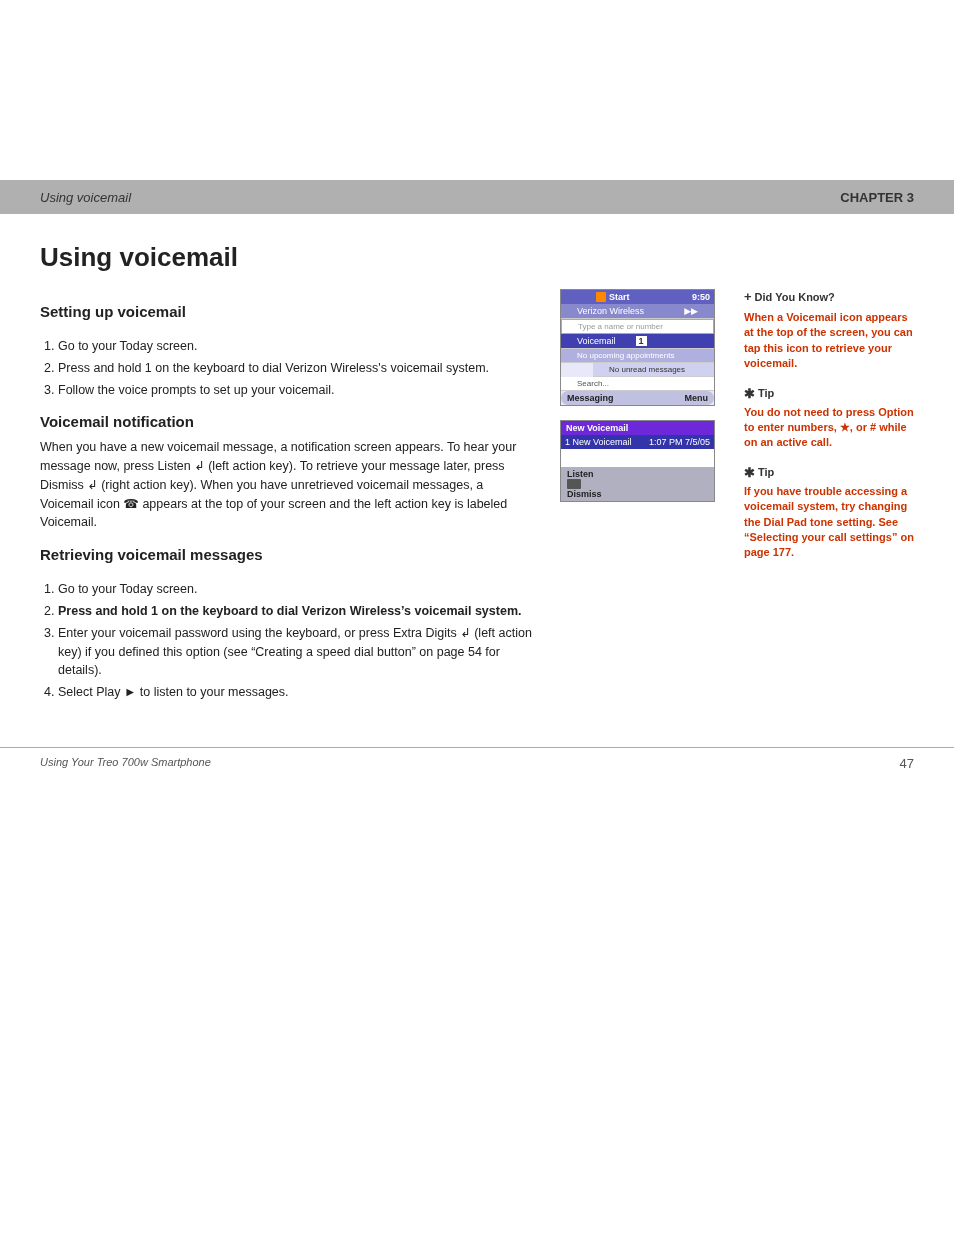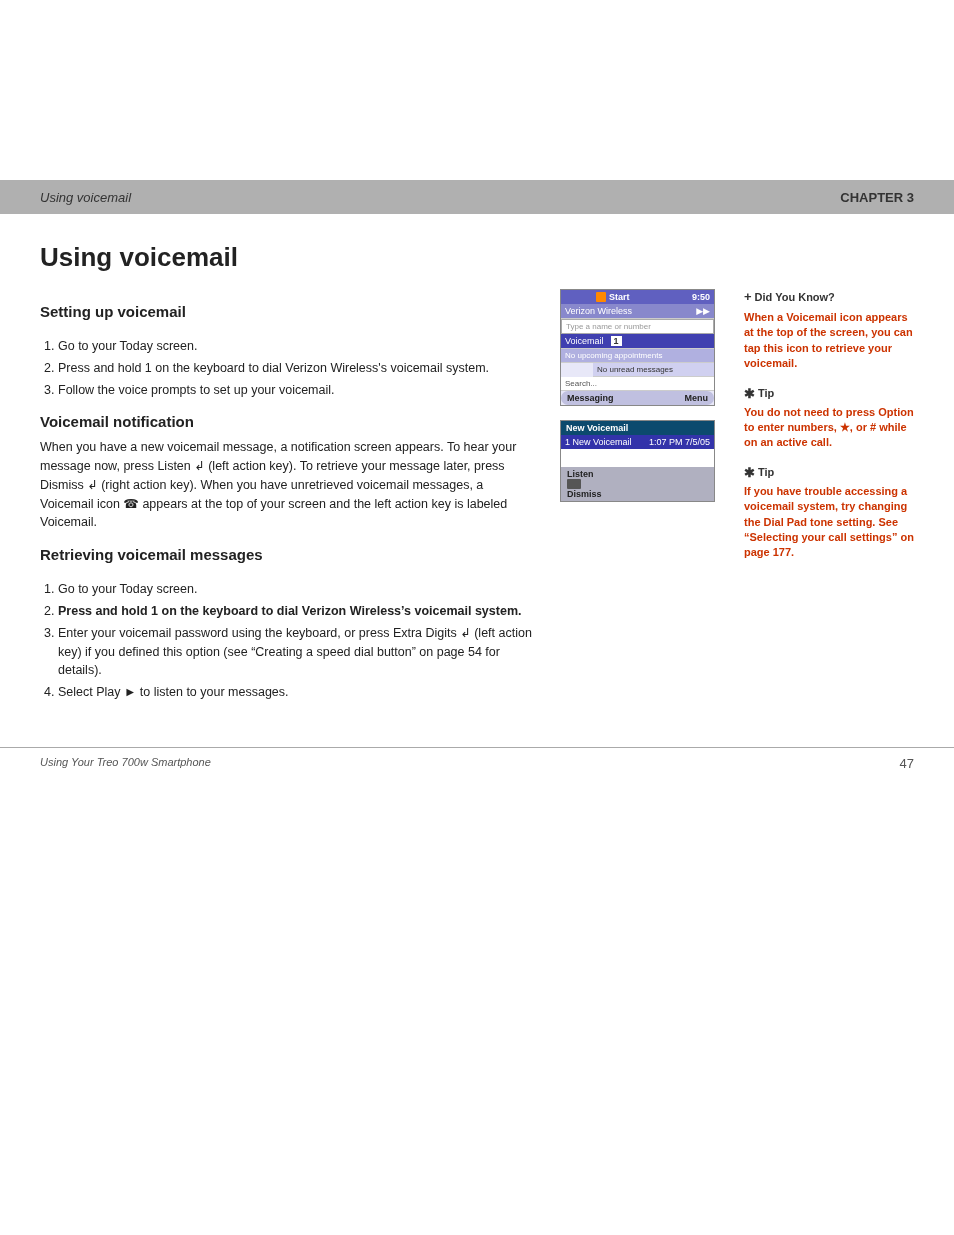--- a/index.html
+++ b/index.html
@@ -112,25 +112,25 @@
       font-weight: bold;
       font-size: 9px;
       padding: 2px 4px;
       display: flex;
       justify-content: space-between;
       align-items: center;
     }
     .device-row {
       background: #fff;
       border-bottom: 1px solid #ccc;
-      padding: 2px 4px;
+      padding: 2px 16px;
       font-size: 9px;
       display: flex;
       align-items: flex-start;
-      gap: 3px;
+      gap: 16px;
     }
     .device-row-highlight {
       background: #4040b0;
       color: #fff;
     }
     .device-row-blue {
       background: #8888cc;
       color: #fff;
     }
     .device-row-lightblue {
@@ -156,21 +156,21 @@
     .device-screenshot2 {
       border: 1.5px solid #888;
       background: #fff;
       width: 155px;
       margin-bottom: 14px;
       font-size: 10px;
       font-family: Arial, sans-serif;
       overflow: hidden;
     }
     .nv-title-bar {
-      background: #0c4a6e;
+      background: #6d28d9;
       color: #fff;
       font-size: 9px;
       font-weight: bold;
       padding: 2px 5px;
     }
     .nv-row {
       background: #3333aa;
       color: #fff;
       font-size: 9px;
       padding: 2px 4px;

